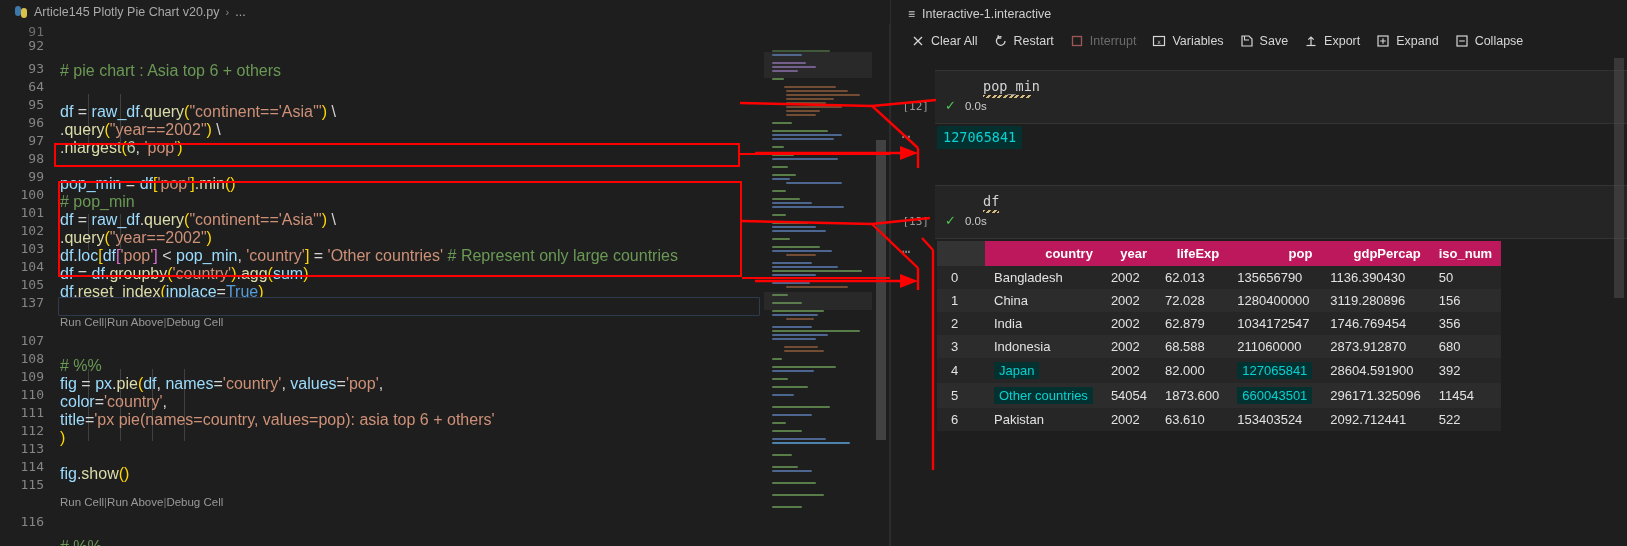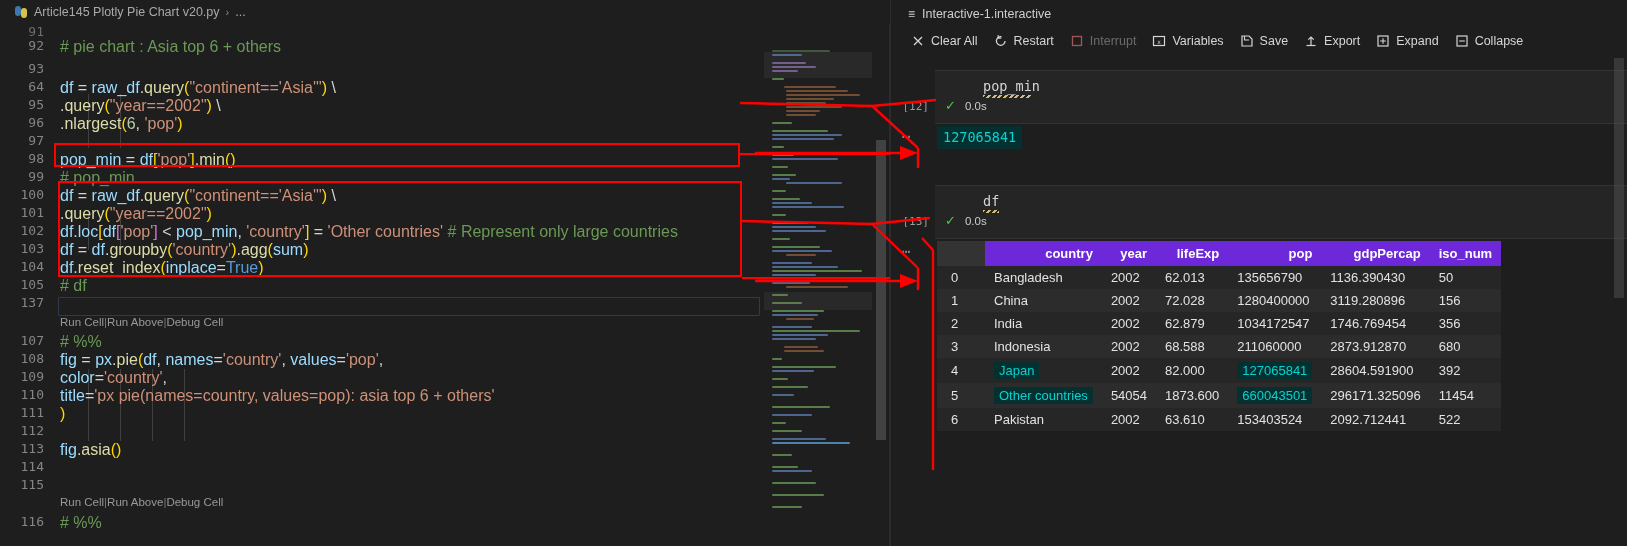--- a/index.html
+++ b/index.html
@@ -22,21 +22,21 @@
   .py-icon i.b{background:#3c78aa;left:1px;top:1px;}
   .py-icon i.y{background:#d8c24a;left:7px;top:3px;}
   .bc-sep{color:#8a8a8a;font-size:11px;}
 
   .tabstrip{position:absolute;left:748px;top:0;width:142px;height:22px;background:#252526;}
 
   .codearea{position:absolute;left:0;top:24px;right:0;bottom:0;background:#1e1e1e;}
   .ln{position:absolute;left:0;width:44px;text-align:right;color:#858585;font-size:13px;
       font-family:"DejaVu Sans Mono","Liberation Mono",monospace;}
   .ln.dim{color:#6e6e6e;}
-  .src{position:absolute;left:60px;color:#d4d4d4;}
+  .src{position:absolute;left:60px;color:#d4d4d4;margin-top:24px;}
   .indentguide{position:absolute;width:1px;background:#404040;}
   .t-var{color:#9cdcfe;}
   .t-fn{color:#dcdcaa;}
   .t-str{color:#ce9178;}
   .t-num{color:#b5cea8;}
   .t-com{color:#6a9955;}
   .t-op{color:#d4d4d4;}
   .t-p1{color:#ffd700;}
   .t-p2{color:#da70d6;}
   .t-blue{color:#569cd6;}
@@ -93,21 +93,21 @@
   .outval{
     position:absolute;background:#04312f;color:#0ad1d1;
     font-family:"DejaVu Sans Mono","Liberation Mono",monospace;font-size:13.5px;
     padding:3px 6px 4px 6px;
   }
 
   
   .dftable{position:absolute;border-collapse:collapse;font-size:13px;color:#e6e6e6;
     font-family:"Liberation Sans",sans-serif;}
   .dftable th{
-    background:#6d28d9;color:#ffffff;font-weight:bold;text-align:right;
+    background:#be185d;color:#ffffff;font-weight:bold;text-align:right;
     padding:5px 9px 5px 9px;white-space:nowrap;
   }
   .dftable td{
     padding:4px 9px 4px 9px;white-space:nowrap;color:#e2e2e2;
   }
   .dftable td.idx{text-align:left;padding-left:14px;color:#e2e2e2;}
   .dftable th.idx{background:#333333;}
   .dftable tr.even td{background:#262626;}
   .dftable tr.odd td{background:#2c2c2c;}
   .dftable td .hl{background:#04312f;color:#0ad1d1;padding:1px 5px;display:inline-block;}
@@ -191,21 +191,21 @@
       <div class="codelens" style="top:292px">
         <a>Run Cell</a><span class="cl-sep">|</span><a>Run Above</a><span class="cl-sep">|</span><a>Debug Cell</a>
       </div>
 
       <div class="src t-com" style="top:309px"># %%</div>
       <div class="src" style="top:327px"><span class="t-var">fig</span> <span class="t-op">=</span> <span class="t-var">px</span><span class="t-op">.</span><span class="t-fn">pie</span><span class="t-p1">(</span><span class="t-var">df</span><span class="t-op">,</span> <span class="t-var">names</span><span class="t-op">=</span><span class="t-str">'country'</span><span class="t-op">,</span> <span class="t-var">values</span><span class="t-op">=</span><span class="t-str">'pop'</span><span class="t-op">,</span></div>
       <div class="src" style="top:345px">             <span class="t-var">color</span><span class="t-op">=</span><span class="t-str">'country'</span><span class="t-op">,</span></div>
       <div class="src" style="top:363px">             <span class="t-var">title</span><span class="t-op">=</span><span class="t-str">'px pie(names=country, values=pop): asia top 6 + others'</span></div>
       <div class="src" style="top:381px">             <span class="t-p1">)</span></div>
 
-      <div class="src" style="top:417px"><span class="t-var">fig</span><span class="t-op">.</span><span class="t-fn">asia</span><span class="t-p1">()</span></div>
+      <div class="src" style="top:417px"><span class="t-var">fig</span><span class="t-op">.</span><span class="t-fn">show</span><span class="t-p1">()</span></div>
 
       <div class="codelens" style="top:472px">
         <a>Run Cell</a><span class="cl-sep">|</span><a>Run Above</a><span class="cl-sep">|</span><a>Debug Cell</a>
       </div>
       <div class="src t-com" style="top:490px"># %%</div>
 
       <div class="minimap">
         <div class="mm-row" style="left:8px;top:2px;width:58px;background:#4a6a44"></div>
         <div class="mm-row" style="left:8px;top:6px;width:30px;background:#5a7bb0"></div>
         <div class="mm-row" style="left:8px;top:14px;width:34px;background:#8a6bb0"></div>

